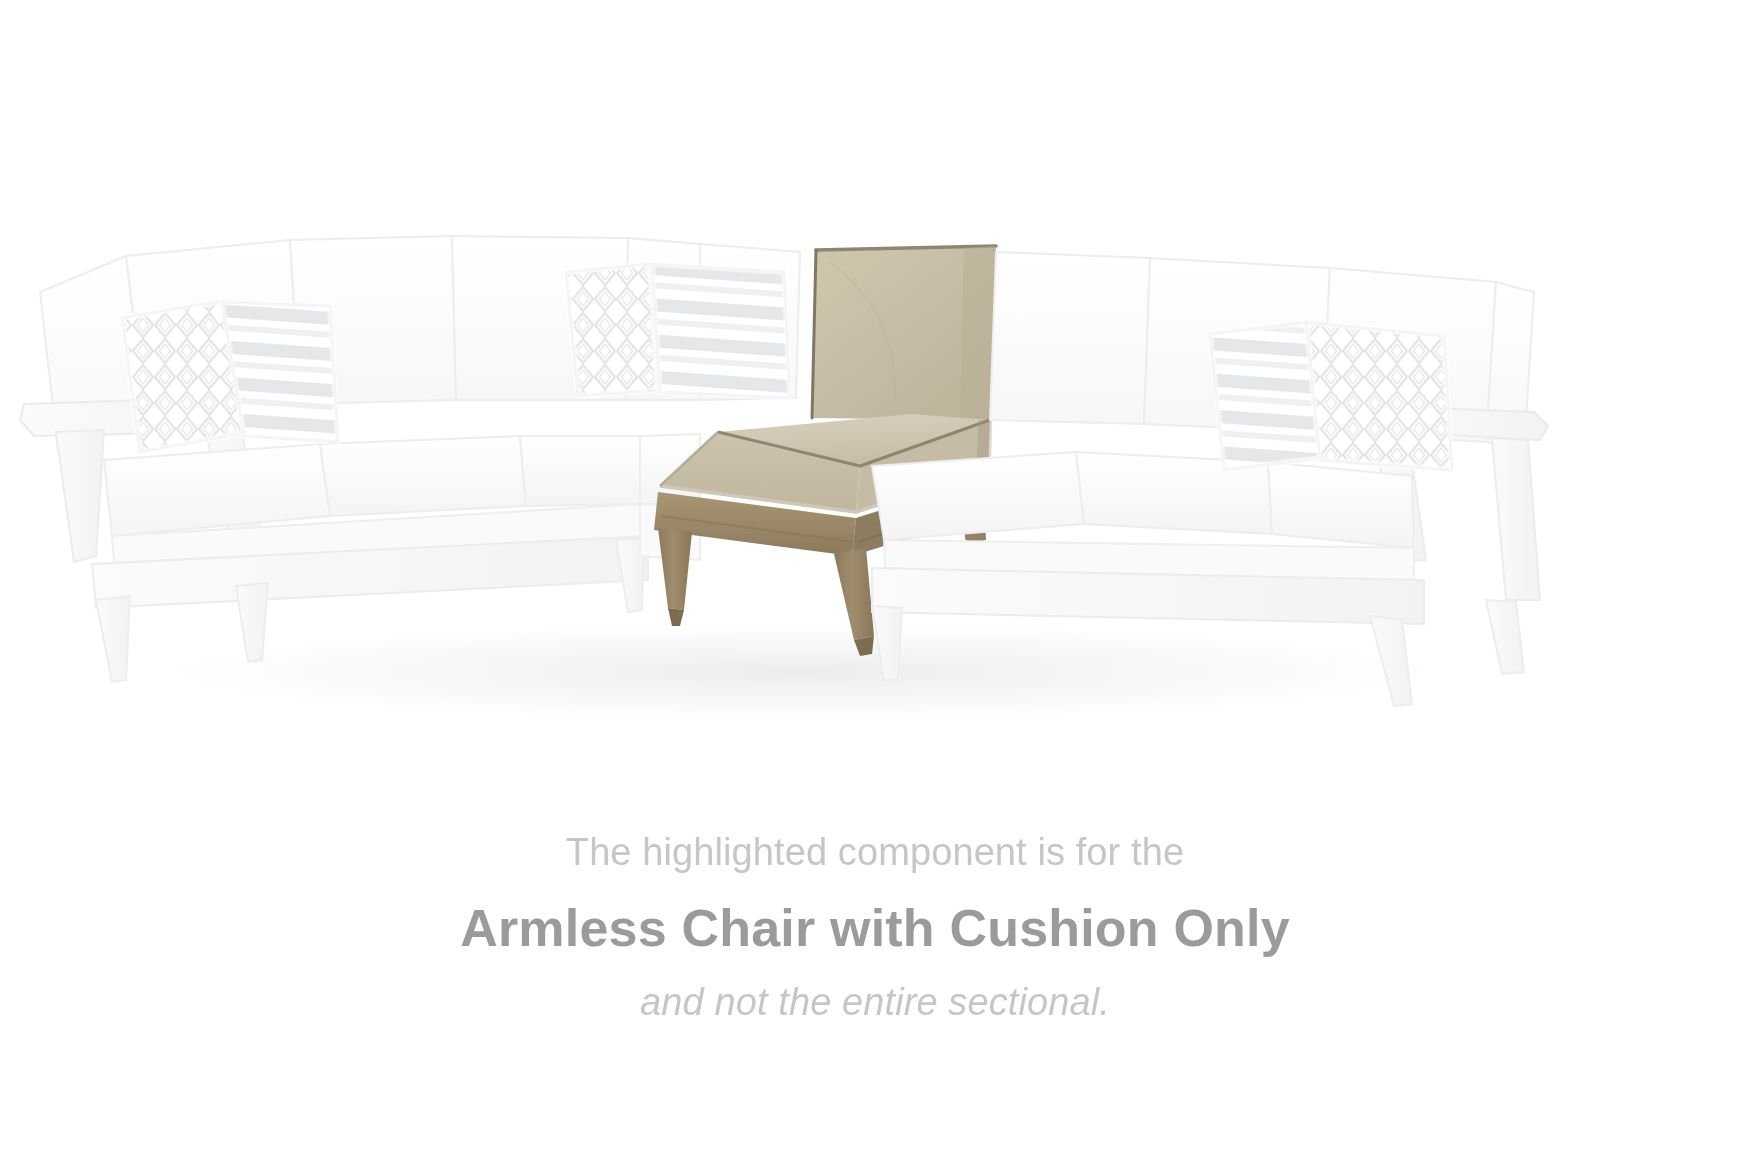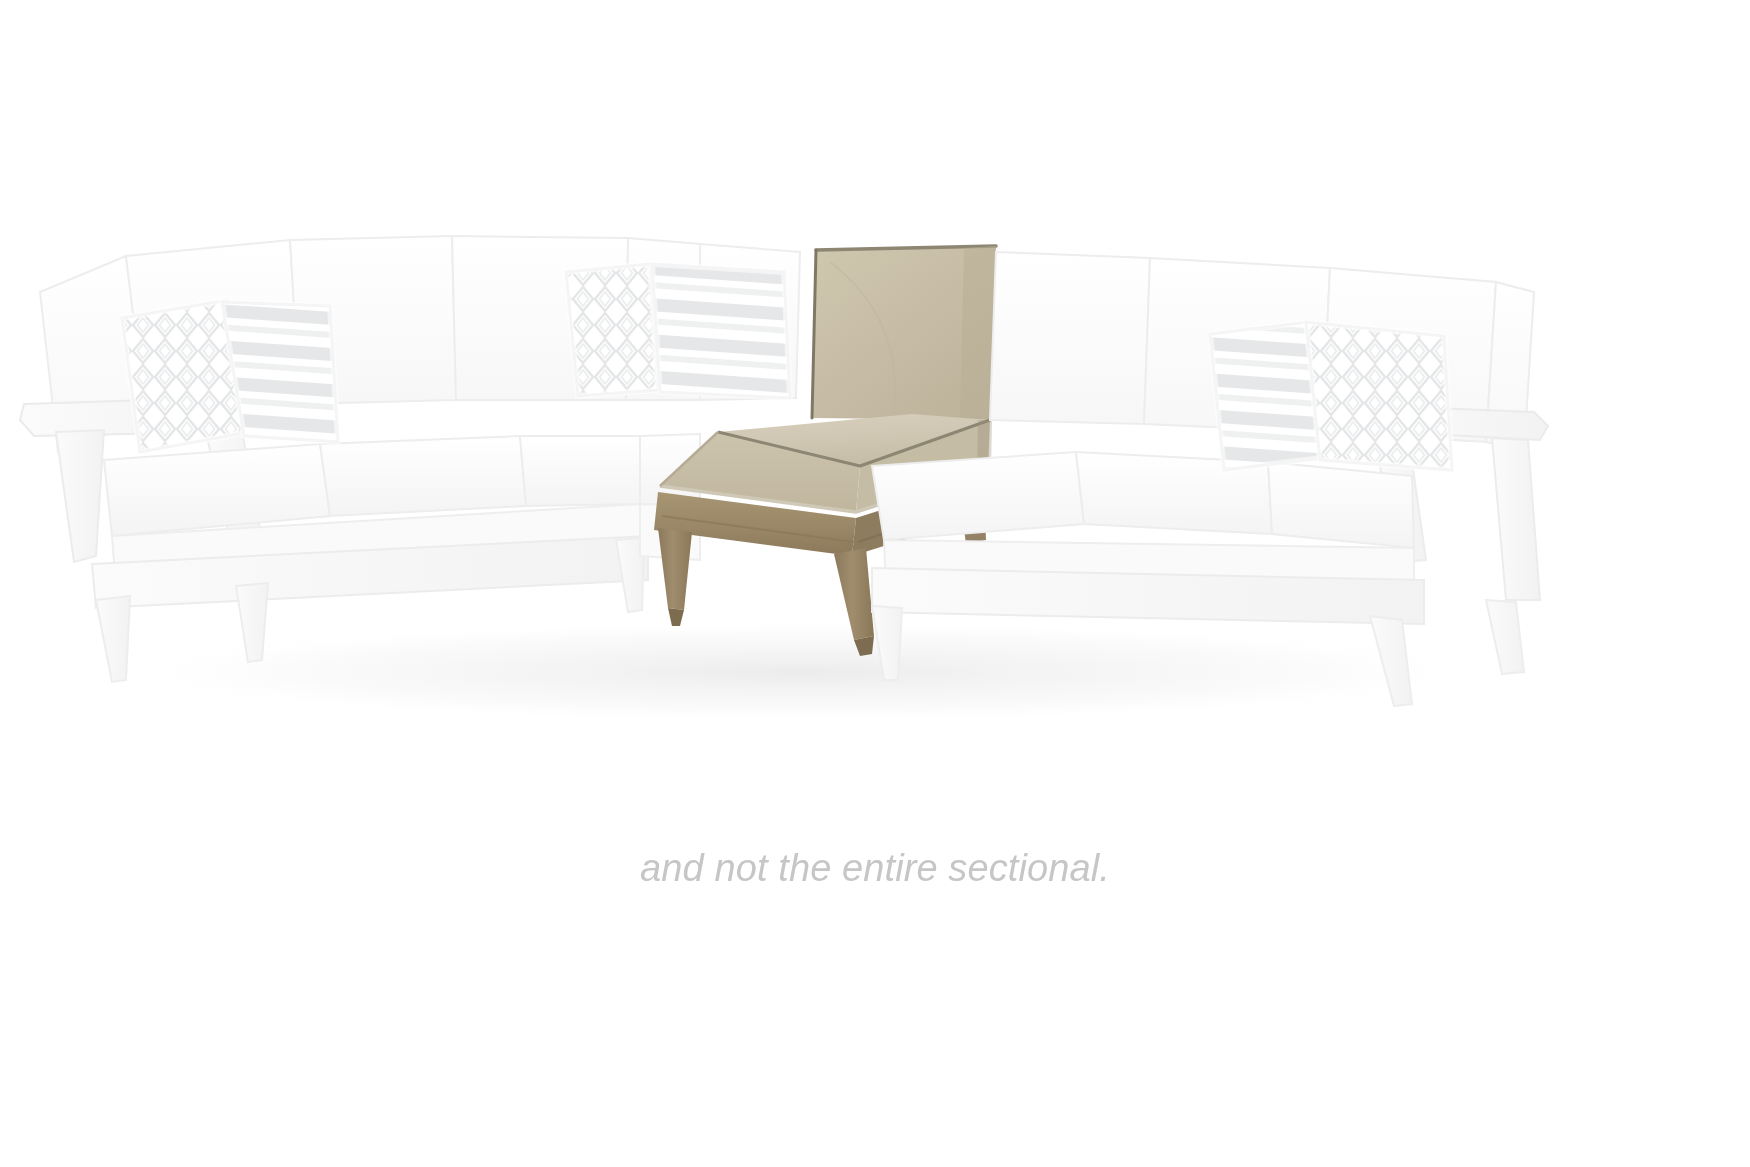--- a/index.html
+++ b/index.html
@@ -266,16 +266,18 @@
         <g>
           <path d="M1306 322 L1444 336 L1452 470 L1320 460 Z" fill="url(#pLattice)" stroke="#e6e7e8" stroke-width="3"></path>
           <path d="M1306 322 L1444 336 L1452 470 L1320 460 Z" fill="none" stroke="#ffffff" stroke-width="6" opacity="0.6"></path>
         </g>
       </g>
 
     </svg>
   </div>
 
   <div id="caption-block">
+    <p id="caption-line-1">The highlighted component is for the</p>
+    <p id="caption-title">Armless Chair with Cushion Only</p>
     <p id="caption-line-3">and not the entire sectional.</p>
   </div>
 
 </div>
 
 </body></html>

